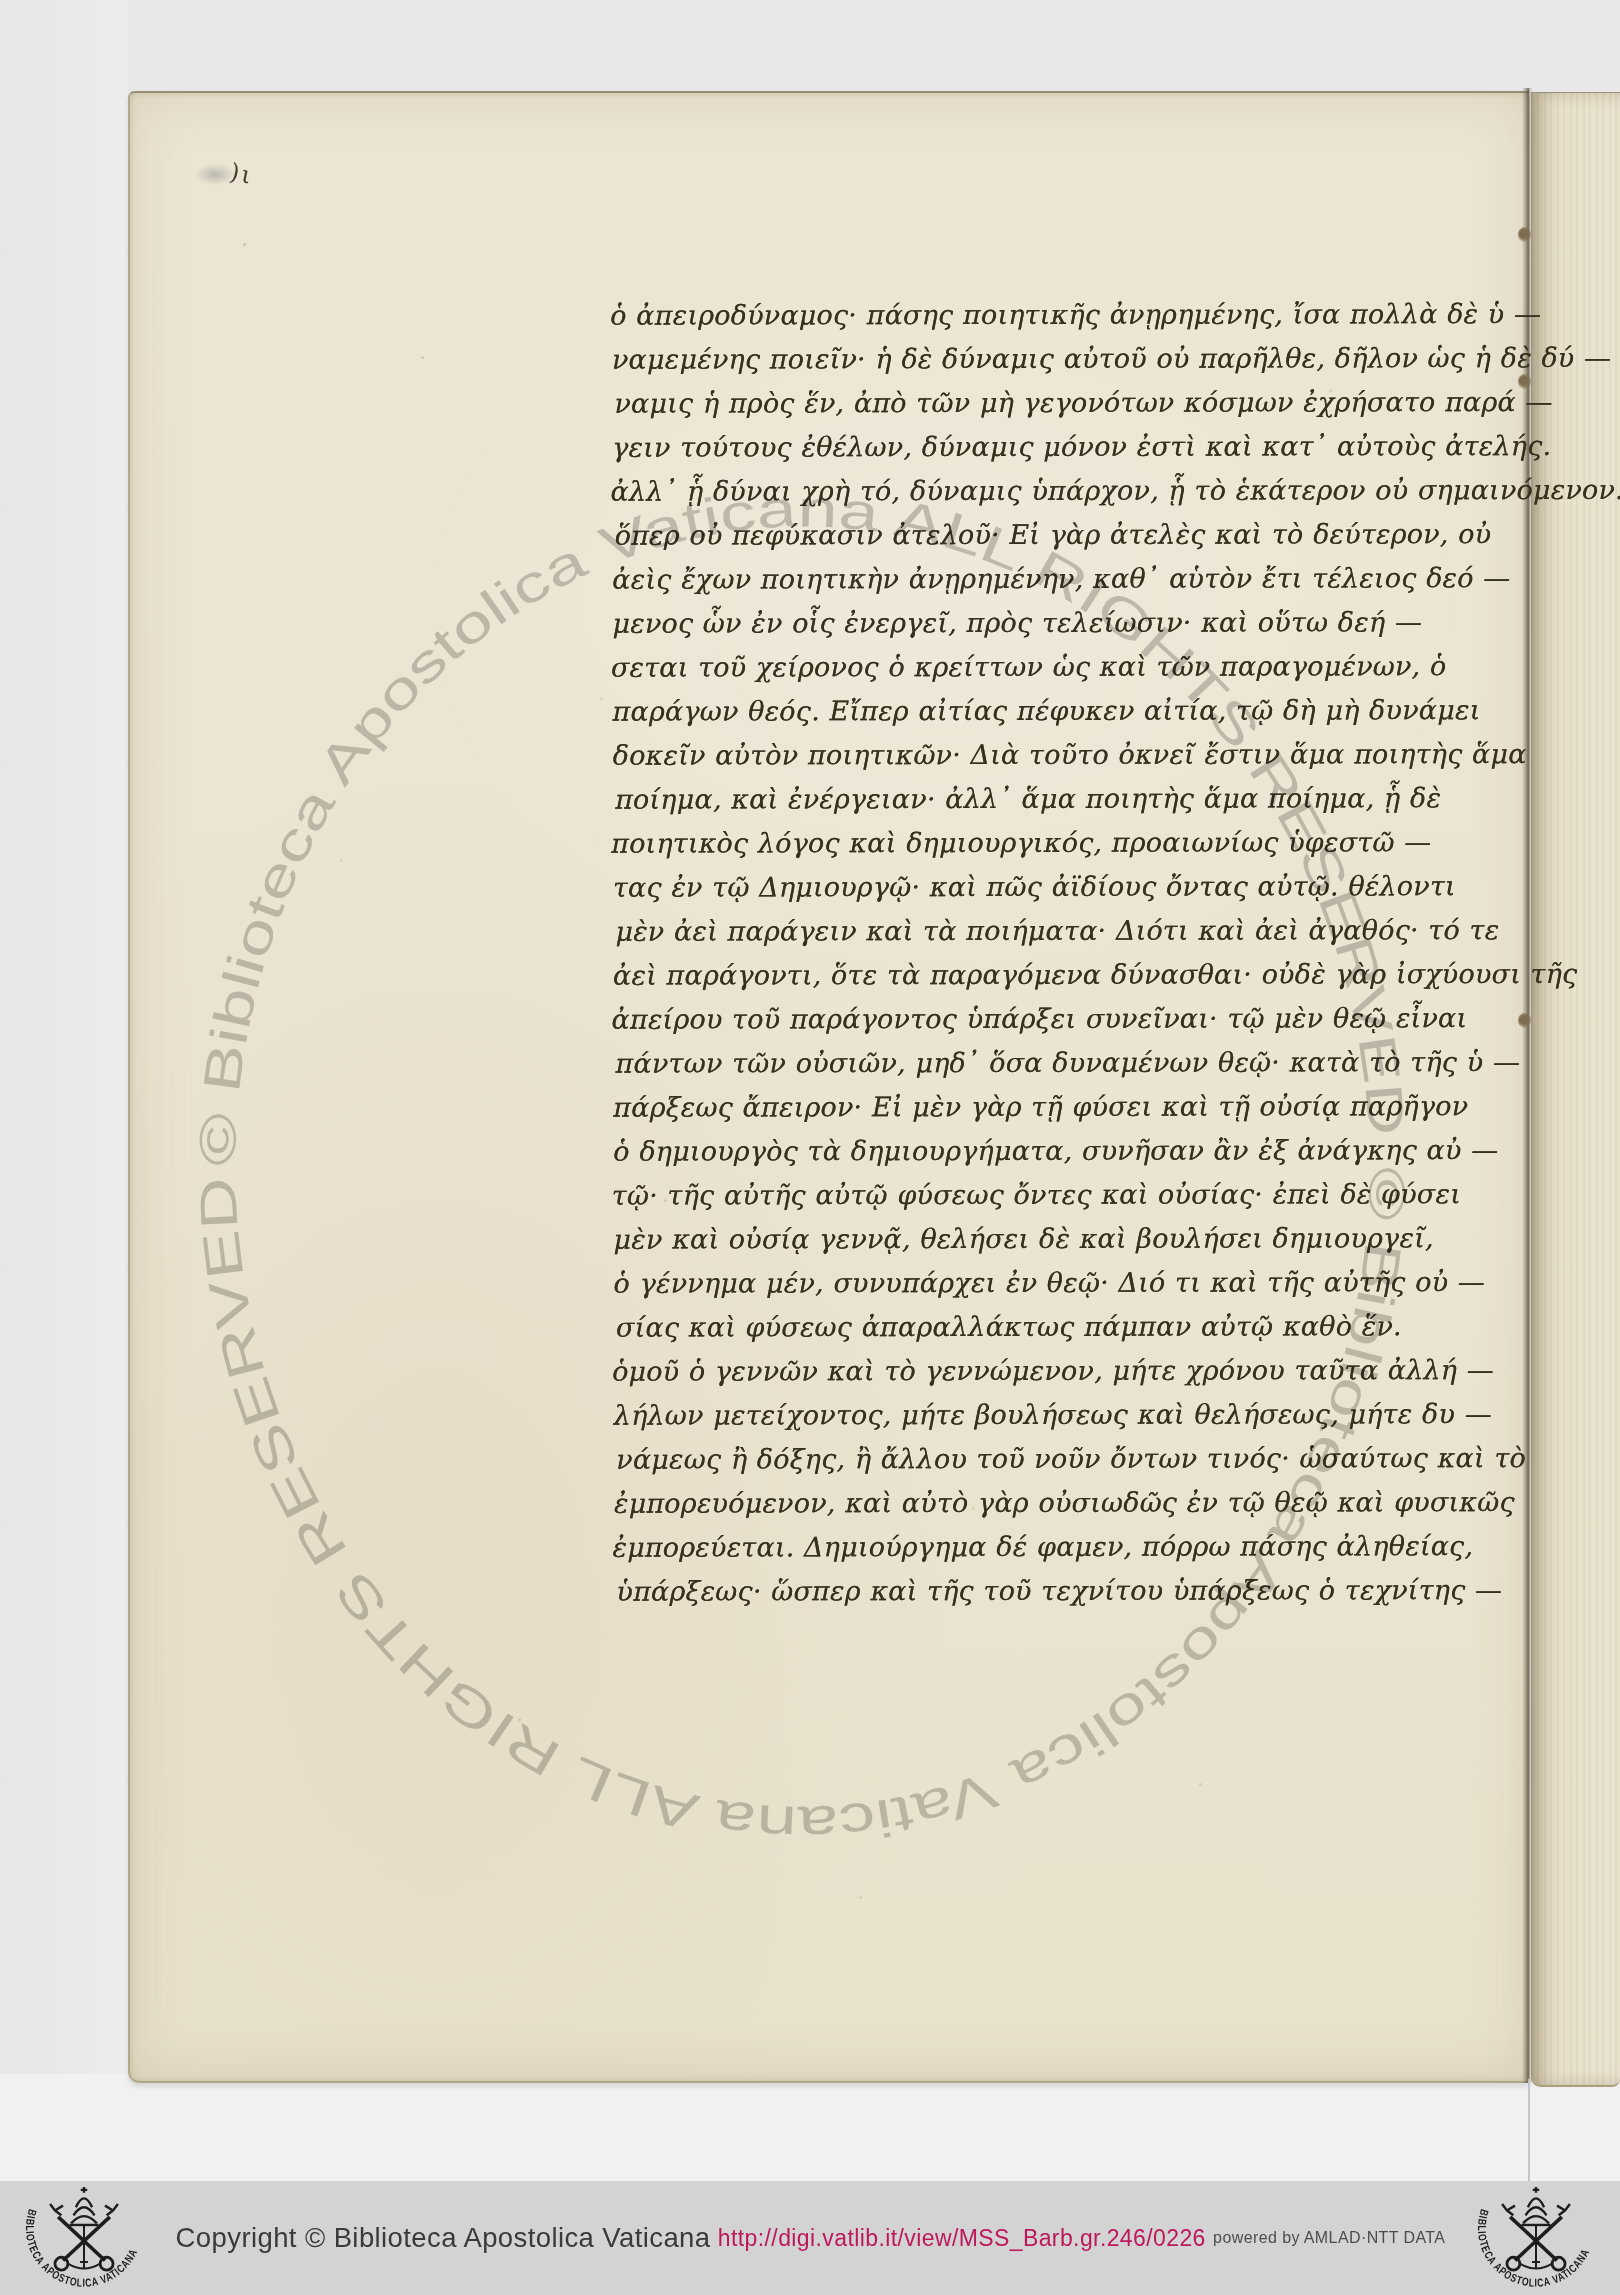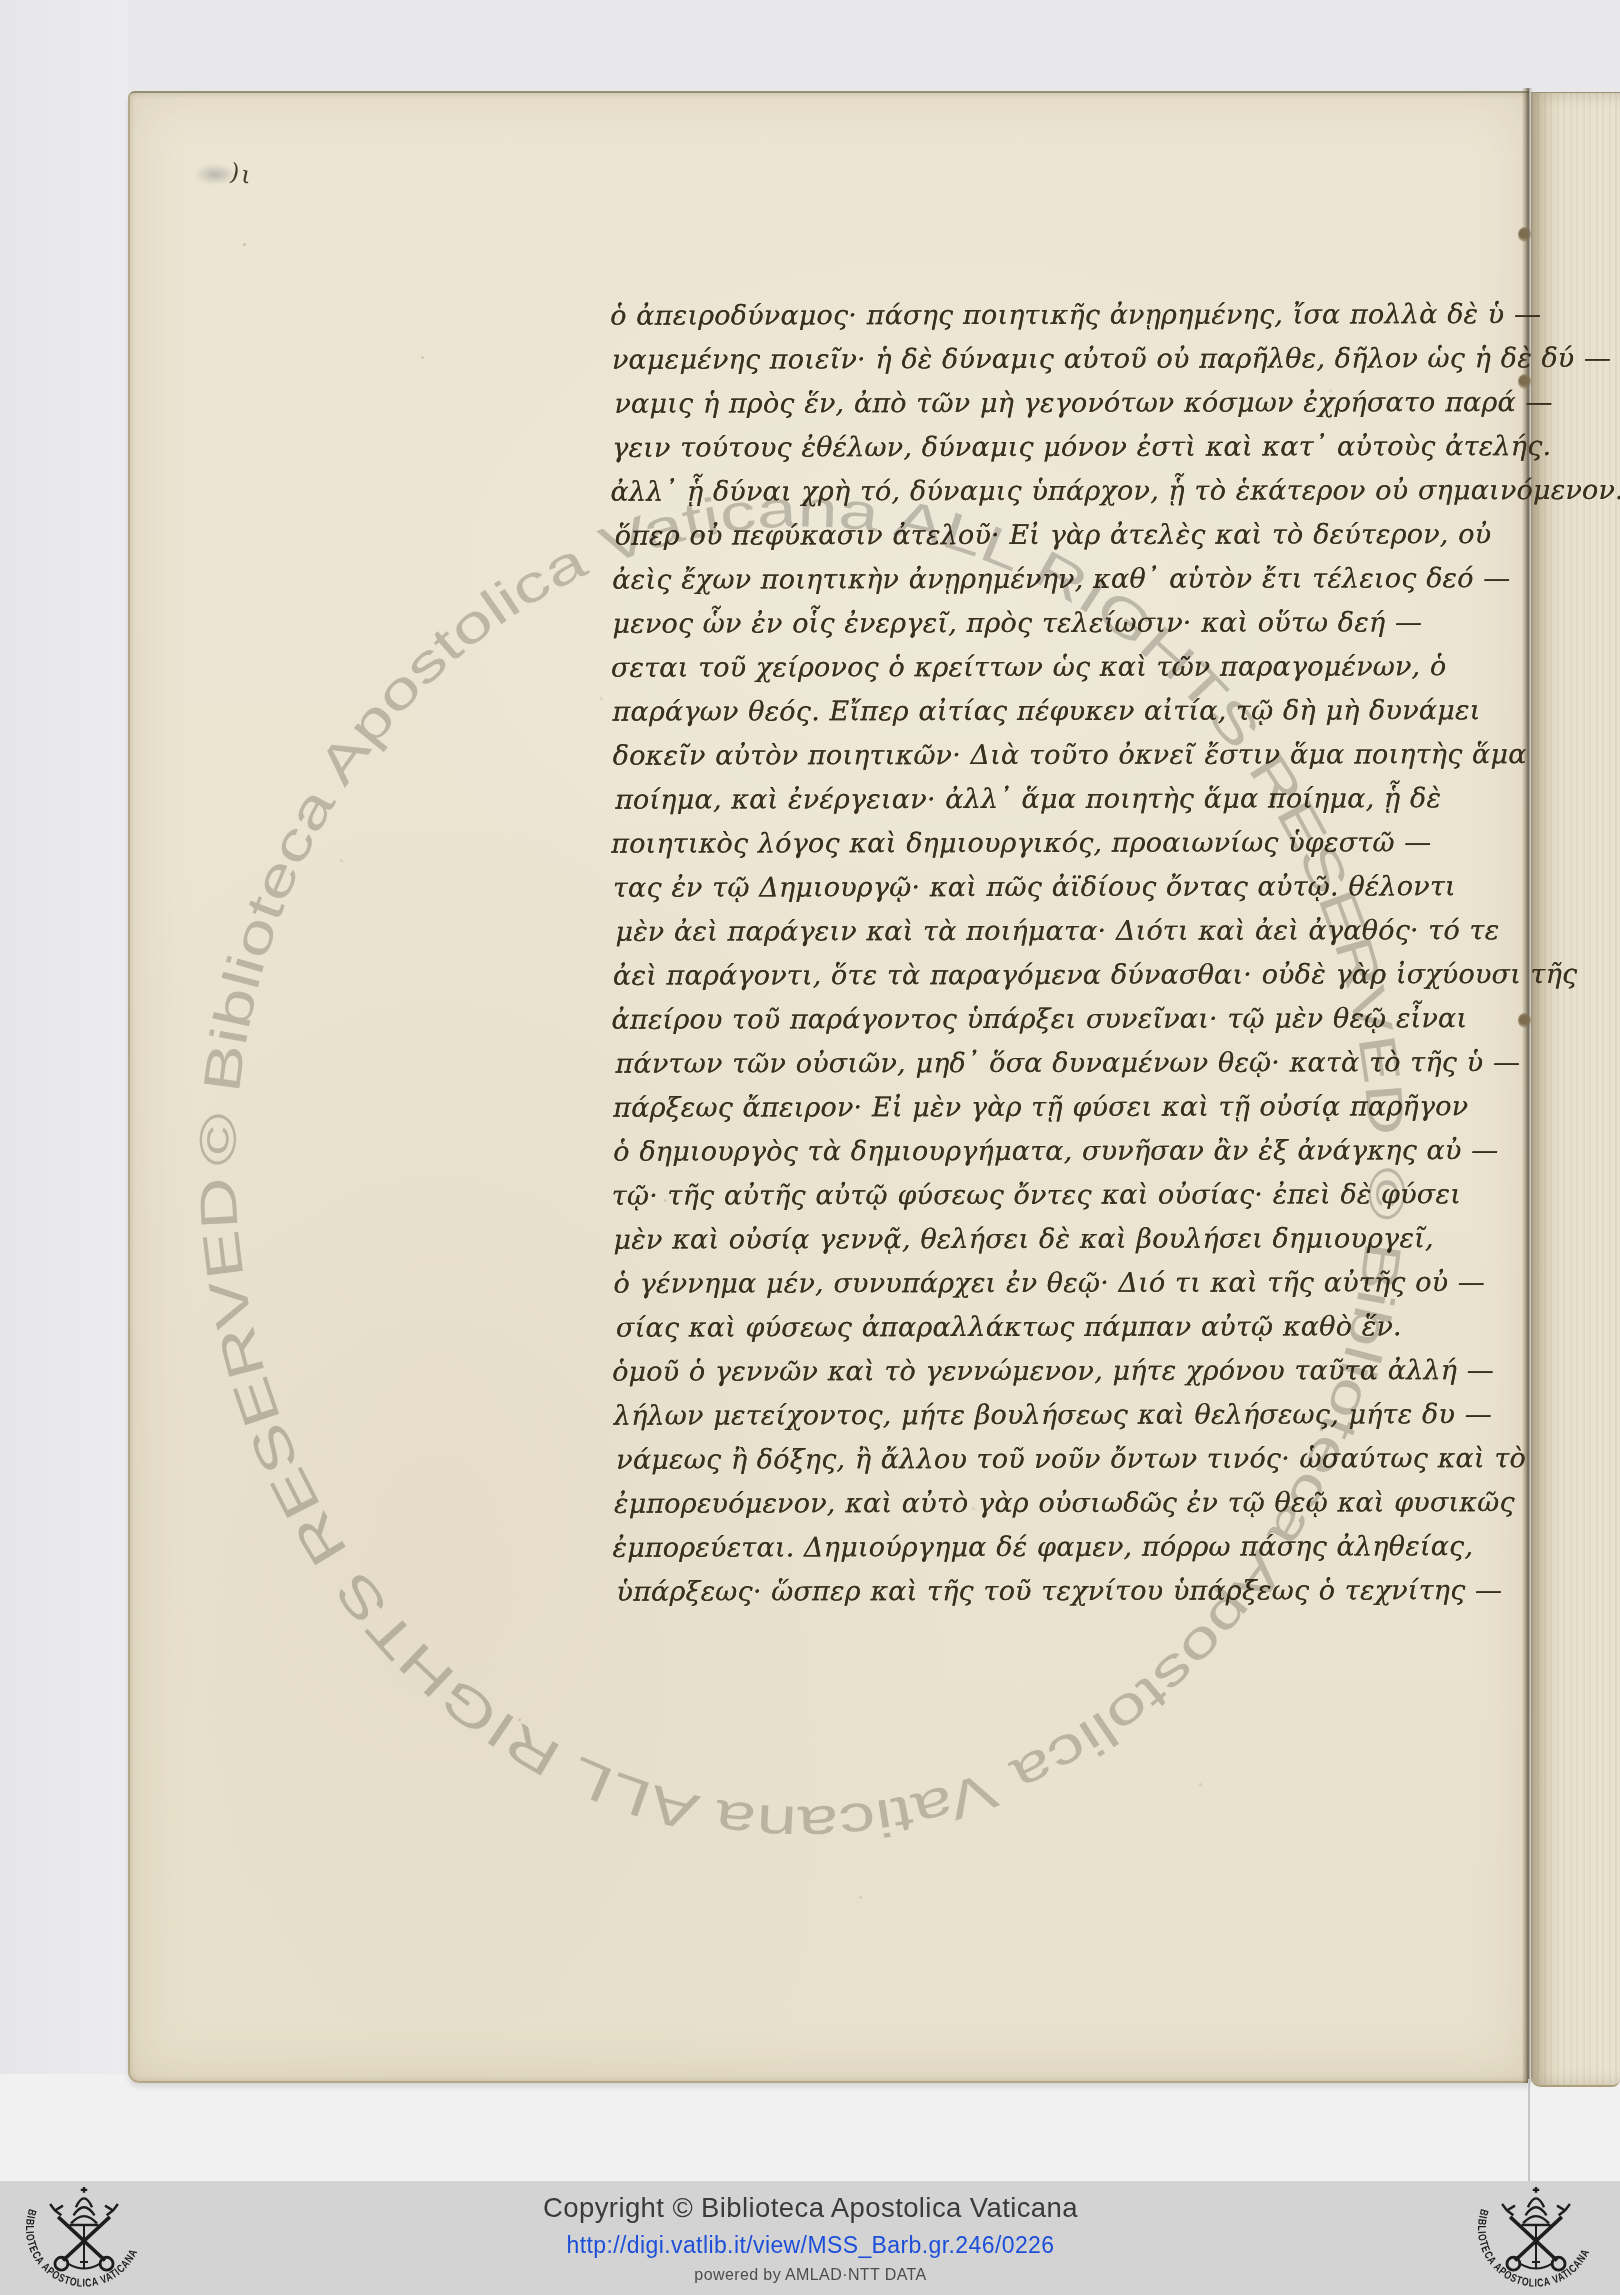--- a/index.html
+++ b/index.html
@@ -60,23 +60,23 @@
     line-height:44px;color:#38301f;letter-spacing:0.2px;word-spacing:0.8px;
     transform:rotate(-.1deg);}
   .ms-line{white-space:nowrap;text-shadow:0 0 0.4px rgba(56,48,31,.8);}
   .ms-line:nth-child(3n){transform:translateX(2.4px);}
   .ms-line:nth-child(4n+1){transform:translateX(-1.6px);}
   
   #watermark{position:absolute;left:0;top:0;mix-blend-mode:multiply;opacity:.46;pointer-events:none;}
   #watermark text{font-family:"Liberation Sans",sans-serif;font-size:64px;font-weight:400;fill:#8f8e88;}
   
   #footer{position:absolute;left:0;top:2181px;width:1621px;height:114px;background:#d3d3d3;
-    display:flex;flex-direction:column;align-items:center;justify-content:center;gap:7.3px;}
+    display:flex;flex-direction:row;align-items:center;justify-content:center;gap:7.3px;}
   #footer .l1{font-size:27.5px;color:#3a3a3a;letter-spacing:0.4px;}
-  #footer .l2{font-size:23px;color:#1d4ed8;letter-spacing:0.4px;}
+  #footer .l2{font-size:23px;color:#be185d;letter-spacing:0.4px;}
   #footer .l3{font-size:16px;color:#4c4c4c;letter-spacing:0.4px;}
   .logo{position:absolute;top:2183px;}
   #logo-left{left:11.3px;}
   #logo-right{left:1463px;}
   .logo text{font-family:"Liberation Sans",sans-serif;font-size:14px;font-weight:bold;fill:#1d1d1d;letter-spacing:1.2px;}
   .logo path,.logo line,.logo circle,.logo ellipse{stroke:#1d1d1d;fill:none;}
 </style>
 </head>
 <body>
 

